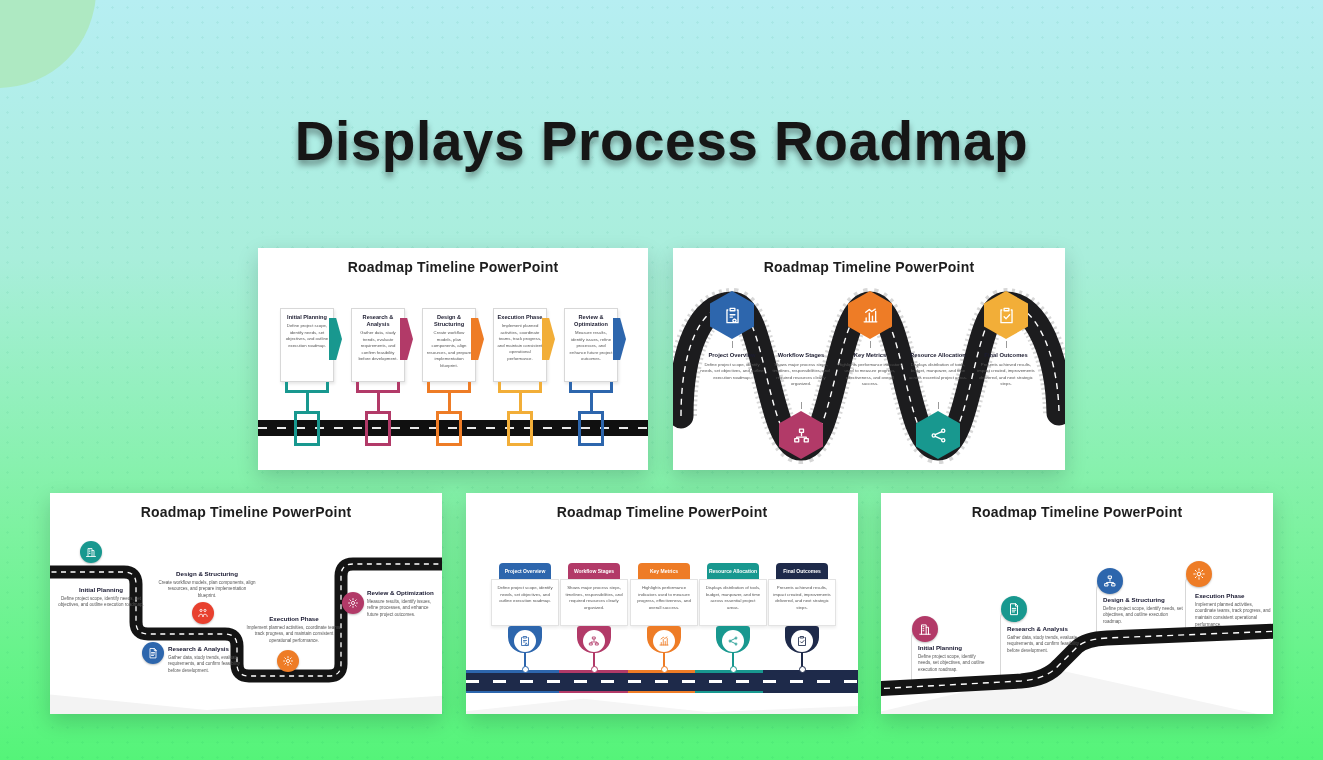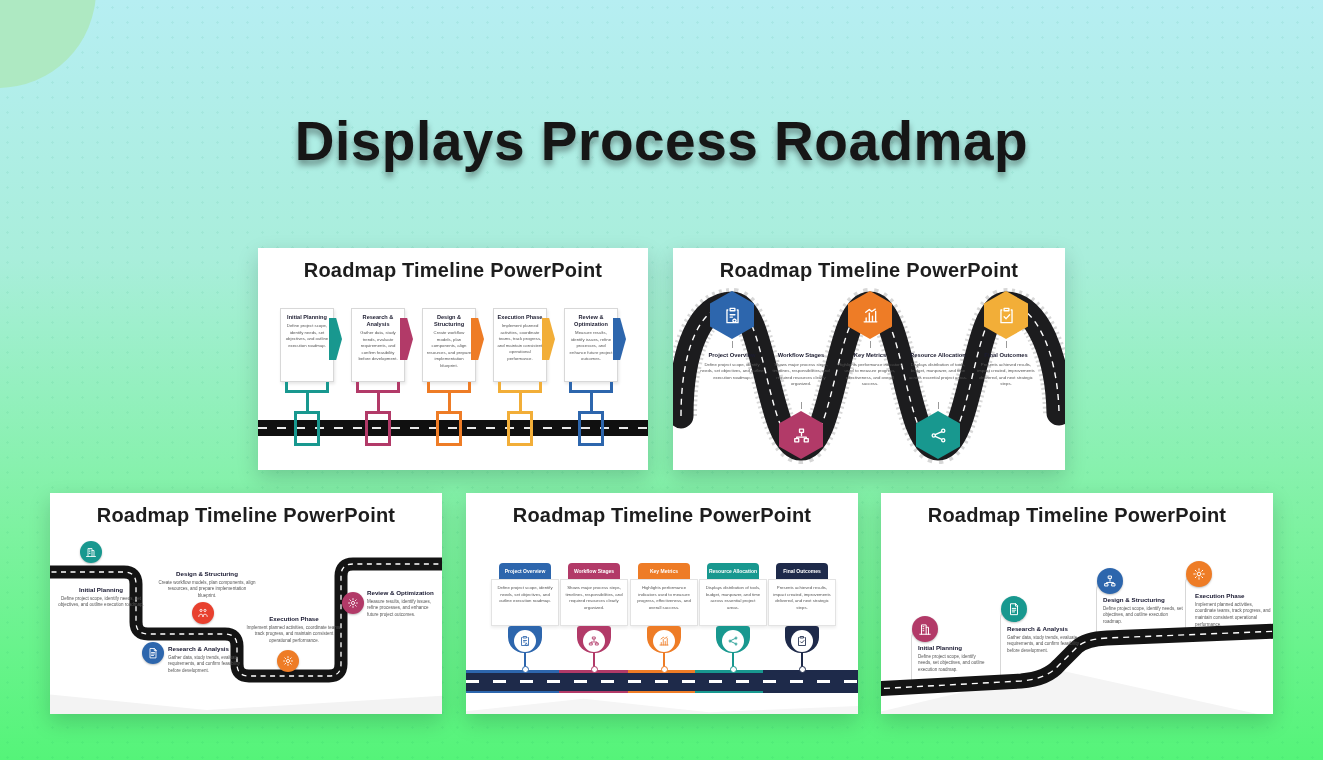--- a/index.html
+++ b/index.html
@@ -12,21 +12,21 @@
   .corner-circle{position:absolute;left:-100px;top:-108px;width:196px;height:196px;border-radius:50%;
     background:#aee9c2;z-index:1;}
   .page-title{position:absolute;top:72px;left:0;right:0;text-align:center;z-index:2;
     font-size:55px;font-weight:800;color:#161616;letter-spacing:.5px;
     text-shadow:0 5px 6px rgba(0,0,0,.38);}
   .page-subtitle{position:absolute;top:155px;left:0;right:0;text-align:center;z-index:2;
     font-size:23px;font-weight:500;color:#1d3440;text-shadow:0 2px 3px rgba(0,0,0,.18);}
 
   .slide{position:absolute;background:#fff;box-shadow:0 8px 20px rgba(0,30,20,.18);z-index:2;overflow:hidden;}
   .slide-title{position:absolute;top:11px;left:0;right:0;text-align:center;
-    font-size:20px;font-weight:800;color:#1d1d1d;letter-spacing:.2px;}
+    font-size:14px;font-weight:800;color:#1d1d1d;letter-spacing:.2px;}
 
   
   .s1{left:258px;top:248px;width:390px;height:222px;}
   .s1col{position:absolute;top:60px;width:54px;z-index:3;}
   .s1card{position:relative;height:74px;background:#fff;border:1px solid #d8d8d8;
     box-shadow:1px 2px 3px rgba(0,0,0,.10);padding:5px 3px 2px;box-sizing:border-box;}
   .s1t{font-size:5.6px;font-weight:700;text-align:center;color:#1c1c30;line-height:1.25;margin-bottom:2.5px;}
   .s1d{font-size:4.3px;line-height:1.5;text-align:center;color:#555;}
   .s1arrow{position:absolute;right:-9px;top:9px;width:13px;height:42px;
     clip-path:polygon(0 0,55% 0,100% 50%,55% 100%,0 100%);}

